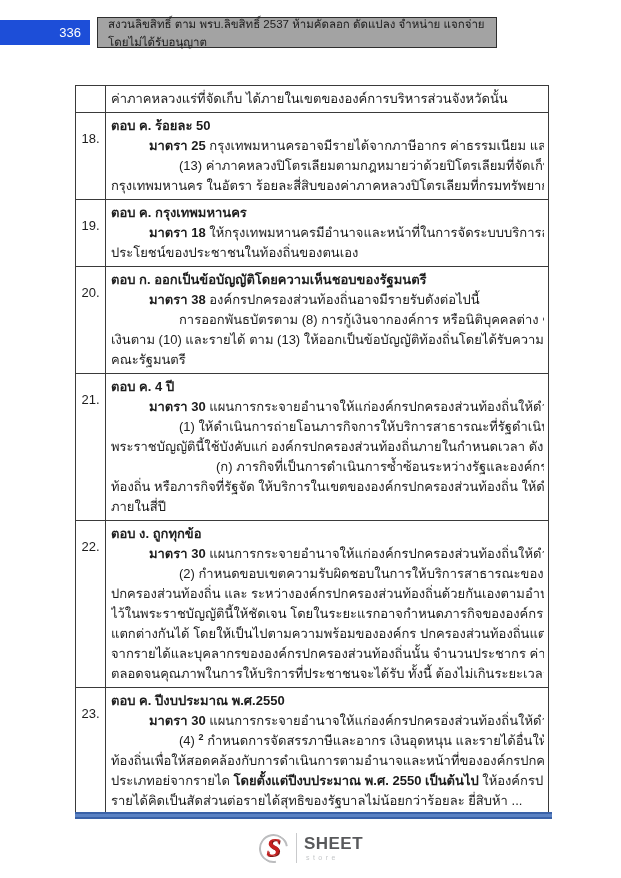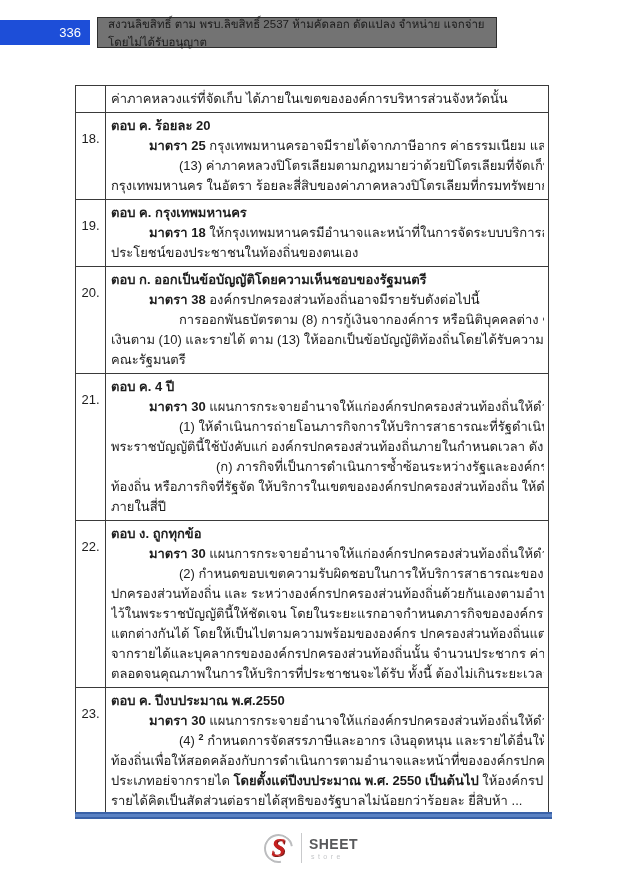--- a/index.html
+++ b/index.html
@@ -11,21 +11,21 @@
   }
   
   .page-num-box {
     position:absolute; left:0; top:20px; width:90px; height:25px;
     background:#1d4ed8; color:#fff; display:flex; align-items:center; justify-content:flex-end;
     padding-right:9px; font-size:13px;
   }
   .copyright-box {
     position:absolute; left:97px; top:17px; width:400px; height:31px;
     border:1px solid #2e2e2e; display:flex; align-items:center;
-    padding:0 8px 0 10px; font-size:11.5px; background:#737373;
+    padding:0 8px 0 10px; font-size:11.5px; background:#a3a3a3;
   }
   
   .answer-table {
     position:absolute; left:75px; top:85px; width:474px;
     border-collapse:collapse; table-layout:fixed;
   }
   .answer-table td {
     border:1px solid #3a3a3a; vertical-align:top;
     font-size:13px; line-height:20px;
   }
@@ -55,21 +55,21 @@
     transform:rotate(35deg);
   }
   .logo-s {
     position:absolute; inset:0; display:flex; align-items:center; justify-content:center;
     color:#c5201f; font-family:"Liberation Serif","DejaVu Serif",serif;
     font-style:italic; font-weight:bold; font-size:26px;
     text-shadow:1px 1px 0 #7e1a17;
   }
   .logo-sep { width:1px; height:30px; background:#c9cacc; }
   .logo-text { display:flex; flex-direction:column; line-height:1; }
-  .logo-brand { font-size:14px; font-weight:bold; color:#58595b; letter-spacing:0.5px; }
+  .logo-brand { font-size:17px; font-weight:bold; color:#58595b; letter-spacing:0.5px; }
   .logo-sub { font-size:7px; color:#c5c7c9; letter-spacing:3.5px; margin-top:2px; padding-left:2px; }
 </style>
 </head>
 <body>
 
 <div>
 
   <div class="page-num-box">
     <span>336</span>
   </div>
@@ -82,21 +82,21 @@
     <tbody>
         <tr>
     <td class="num-cell"></td>
     <td class="content-cell">
             <div class="line indent-0"><span>ค่าภาคหลวงแร่ที่จัดเก็บ ได้ภายในเขตขององค์การบริหารส่วนจังหวัดนั้น</span></div>
           </td>
   </tr>
         <tr>
     <td class="num-cell">18.</td>
     <td class="content-cell">
-            <div class="line indent-0"><span class="b">ตอบ ค. ร้อยละ 20</span></div>
+            <div class="line indent-0"><span class="b">ตอบ ค. ร้อยละ 50</span></div>
             <div class="line indent-1"><span class="b">มาตรา 25</span><span> กรุงเทพมหานครอาจมีรายได้จากภาษีอากร ค่าธรรมเนียม และเงินรายได้ดังต่อไปนี้</span></div>
             <div class="line indent-2"><span>(13) ค่าภาคหลวงปิโตรเลียมตามกฎหมายว่าด้วยปิโตรเลียมที่จัดเก็บภายในเขตของ</span></div>
             <div class="line indent-0"><span>กรุงเทพมหานคร ในอัตรา ร้อยละสี่สิบของค่าภาคหลวงปิโตรเลียมที่กรมทรัพยากรธรณีจัดเก็บได้จริง</span></div>
           </td>
   </tr>
         <tr>
     <td class="num-cell">19.</td>
     <td class="content-cell">
             <div class="line indent-0"><span class="b">ตอบ ค. กรุงเทพมหานคร</span></div>
             <div class="line indent-1"><span class="b">มาตรา 18</span><span> ให้กรุงเทพมหานครมีอำนาจและหน้าที่ในการจัดระบบบริการสาธารณะเพื่อ</span></div>

